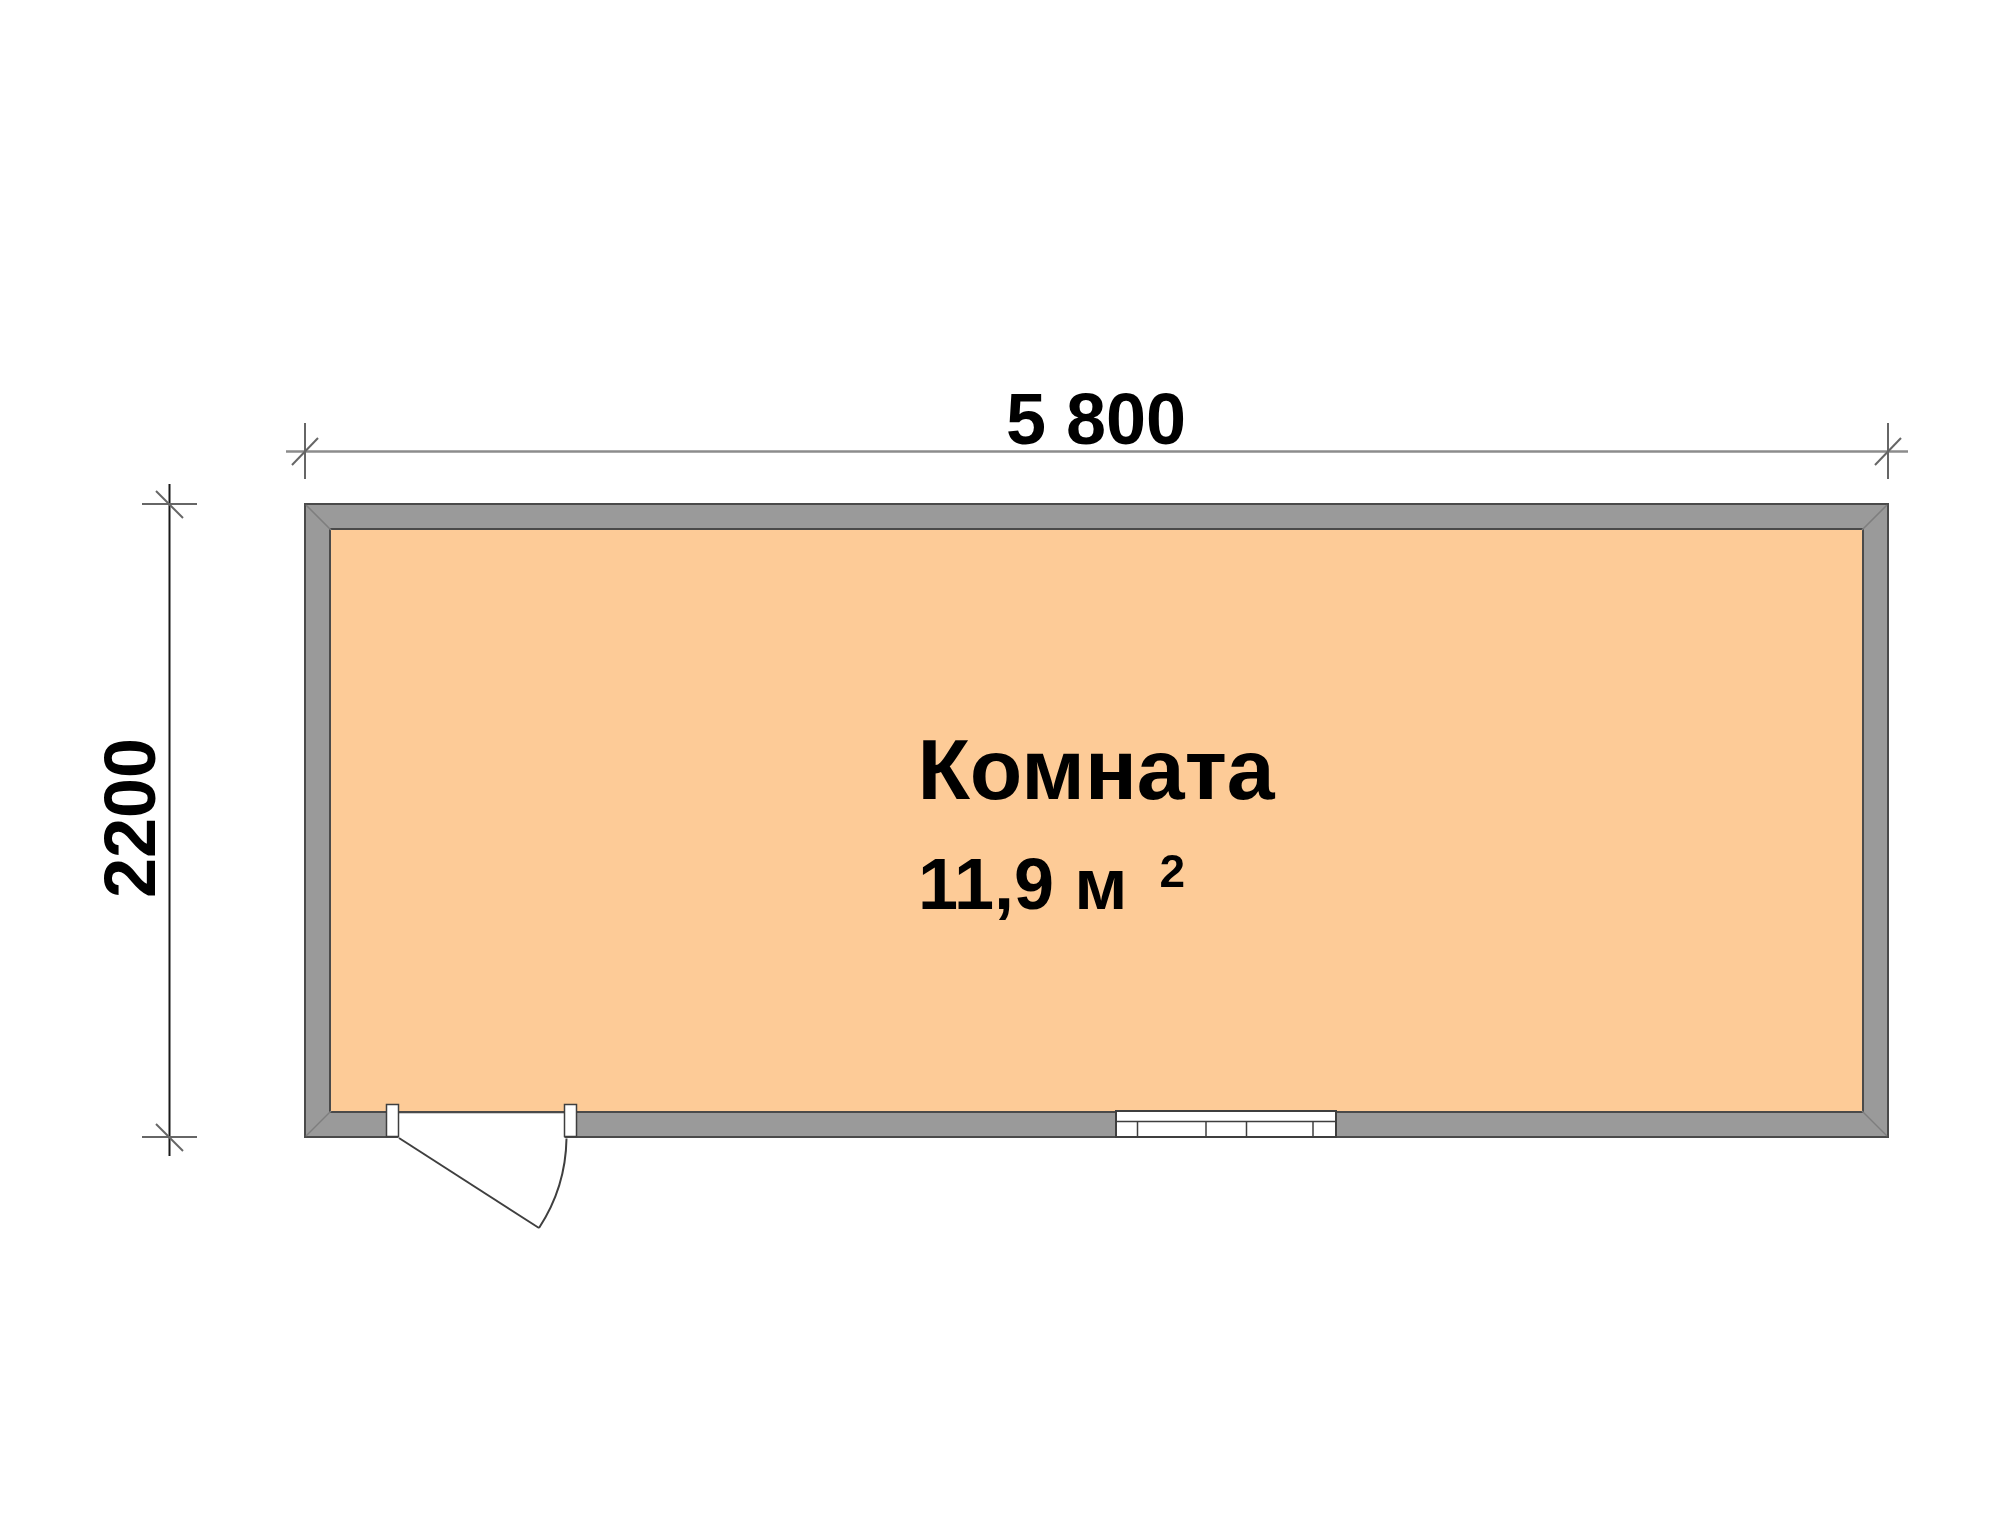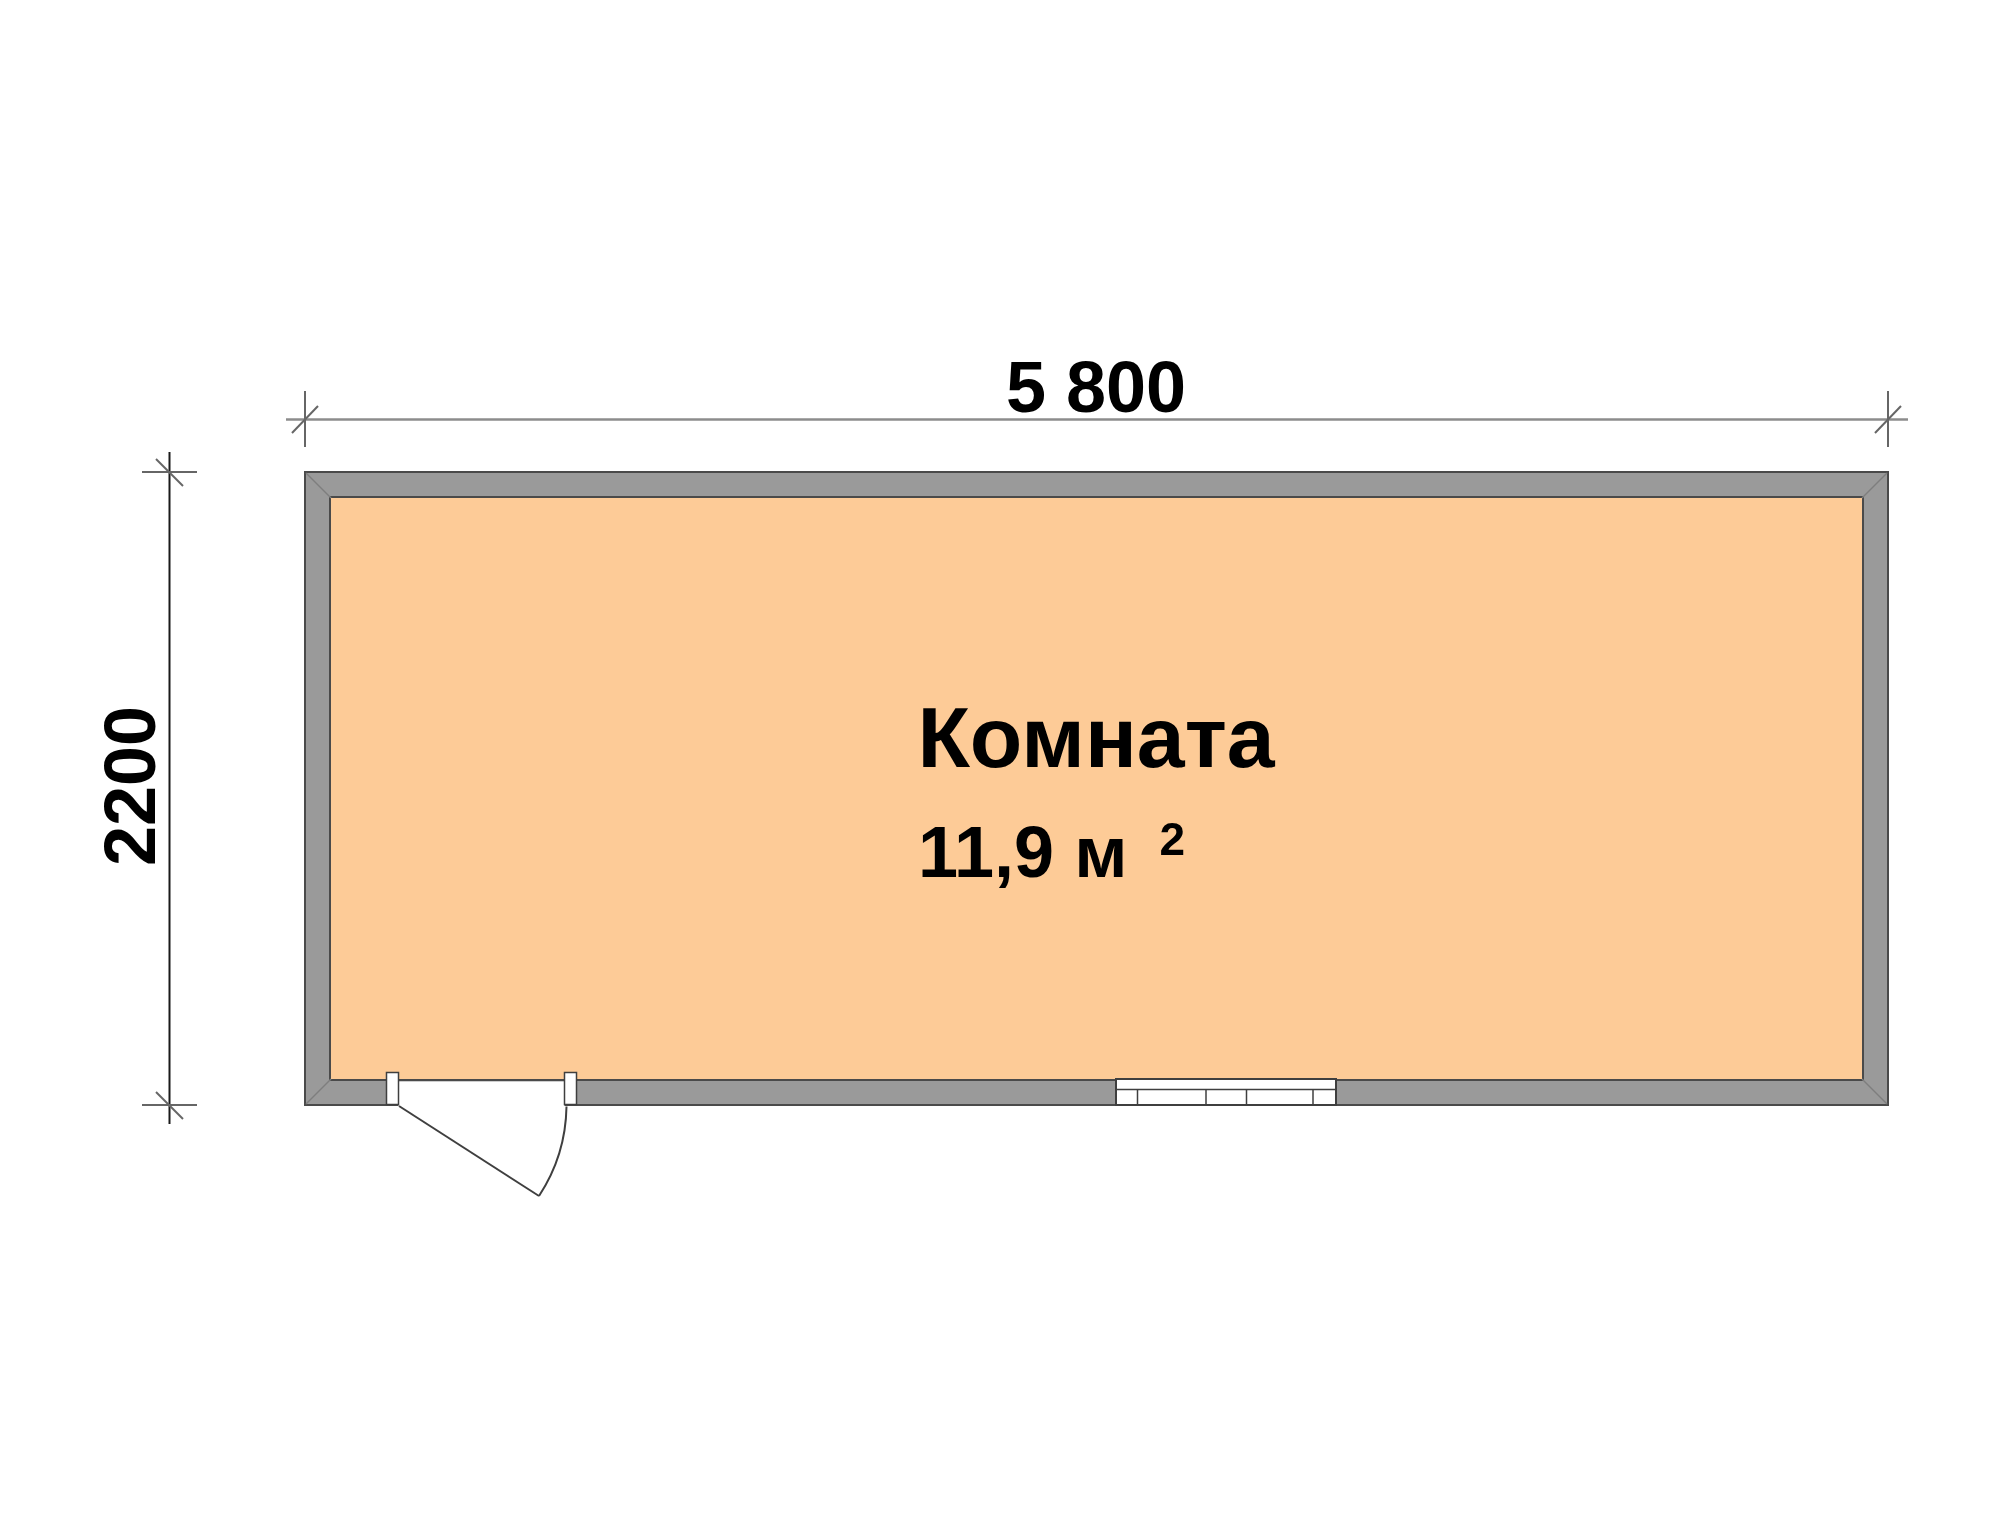--- a/index.html
+++ b/index.html
@@ -6,20 +6,21 @@
     margin: 0;
     padding: 0;
     background: #ffffff;
   }
   .canvas {
     position: relative;
     width: 2000px;
     height: 1372px;
     background: #ffffff;
     overflow: hidden;
+    margin-top: 32px;
   }
   svg {
     display: block;
     width: 2000px;
     height: 1538px;
   }
   text {
     font-family: "Liberation Sans", sans-serif;
     font-weight: bold;
   }

